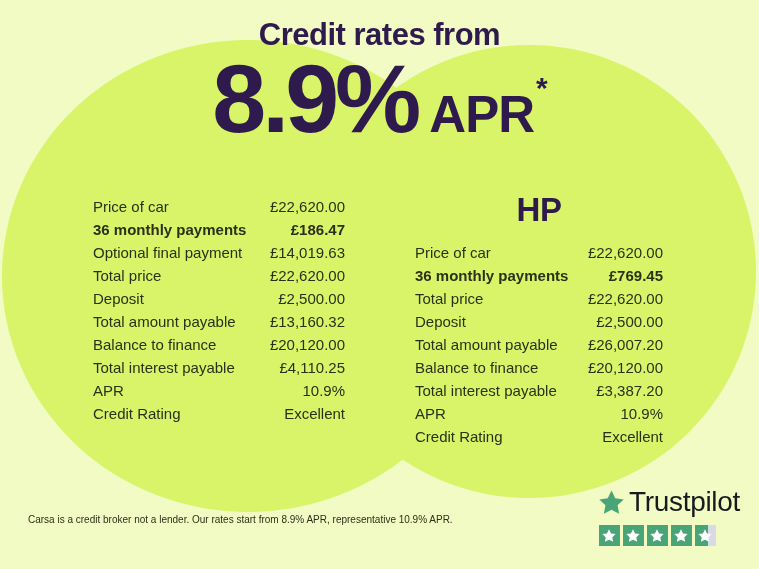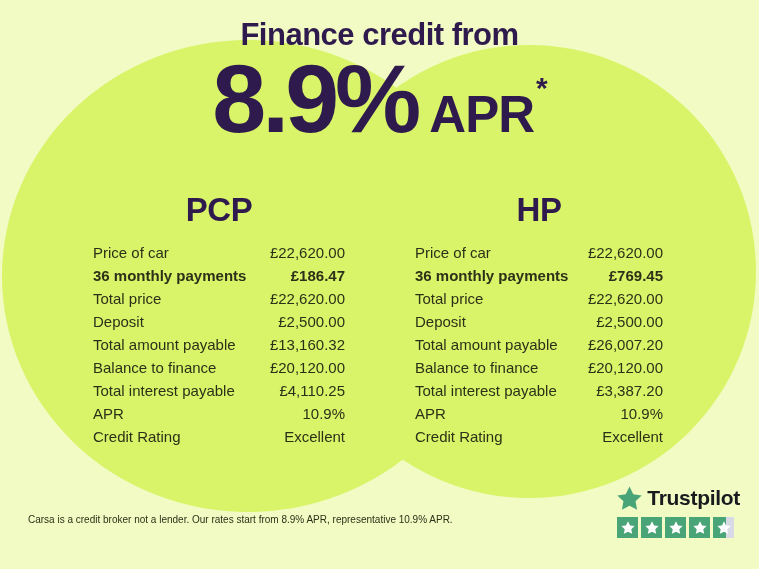--- a/index.html
+++ b/index.html
@@ -29,49 +29,52 @@
   .finance-table h2{margin:0 0 10px;text-align:center;font-size:33px;line-height:36px;color:var(--purple);font-weight:700;letter-spacing:-0.5px;}
   .pcp{left:93px;width:252px;}
   .hp{left:415px;width:248px;}
   .row{display:flex;justify-content:space-between;align-items:flex-end;height:23px;font-size:15px;}
   .row.bold{font-weight:700;}
 
   .disclaimer{position:absolute;left:28px;top:512px;font-size:10px;line-height:16px;color:var(--ink);}
 
   .trustpilot{position:absolute;right:19px;top:486px;}
   .tp-logo{display:flex;align-items:center;gap:5px;}
-  .tp-word{font-size:21px;font-weight:700;color:var(--tp-text);letter-spacing:-0.3px;}
+  .tp-word{font-size:28px;font-weight:400;color:var(--tp-text);letter-spacing:-0.3px;}
   .tp-stars{display:flex;gap:3px;margin-top:7px;}
   .tp-star{width:21px;height:21px;display:flex;align-items:center;justify-content:center;}
 </style>
 </head>
 <body>
 
 <div class="canvas">
   <div class="circle circle-left"></div>
   <div class="circle circle-right"></div>
 
   <div class="header">
-    <div class="subtitle">Finance credit from</div>
+    <div class="subtitle">Credit rates from</div>
     <div class="rate-line">
       <span class="rate">8.9%</span>
       <span class="apr"><span>APR</span><span class="asterisk">*</span></span>
     </div>
   </div>
 
   <section class="finance-table pcp">
-    <h2>PCP</h2>
     <div class="rows">
         <div class="row">
           <span>Price of car</span>
           <span>£22,620.00</span>
         </div>
         <div class="row bold">
           <span>36 monthly payments</span>
           <span>£186.47</span>
+        </div>
+        <div class="row">
+          <span>Optional final payment</span>
+          <span>£14,019.63</span>
         </div>
         <div class="row">
           <span>Total price</span>
           <span>£22,620.00</span>
         </div>
         <div class="row">
           <span>Deposit</span>
           <span>£2,500.00</span>
         </div>
         <div class="row">

